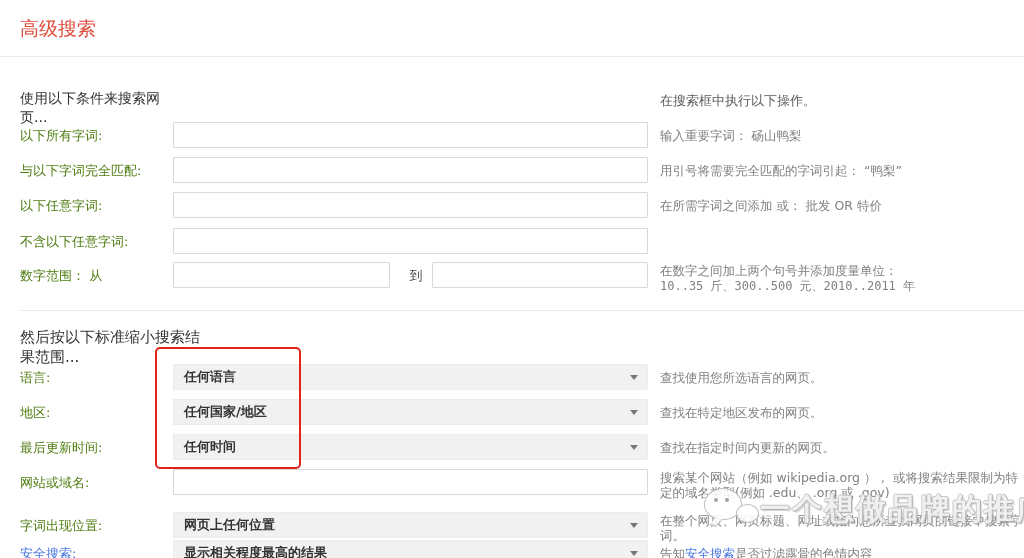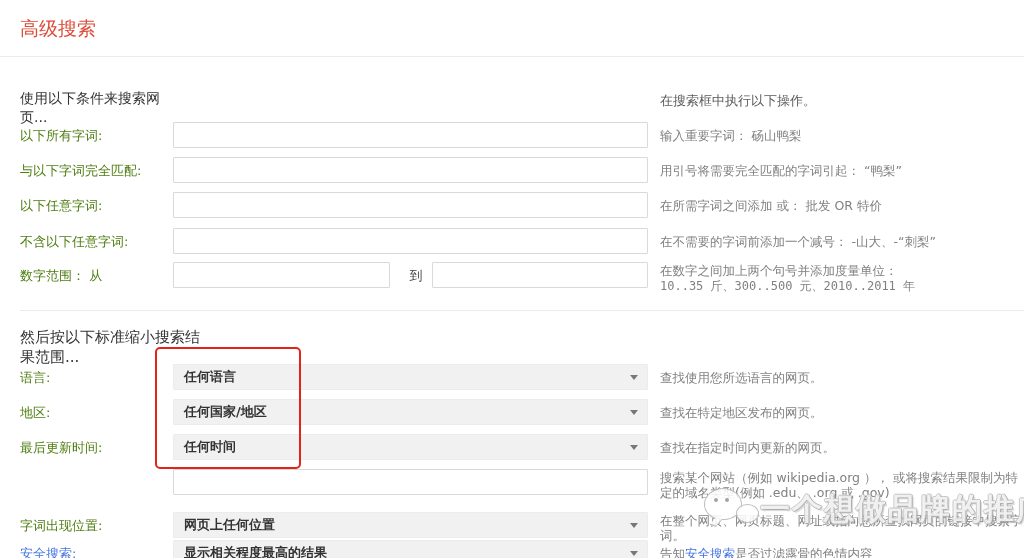--- a/index.html
+++ b/index.html
@@ -113,21 +113,20 @@
 
   <div class="row" style="top:192px;padding-left:36px;">
     <span class="lbl">以下任意字词:</span>
     <span class="field"><input class="txt" type="text" style=""></span>
     <span class="hint">在所需字词之间添加 或： 批发 OR 特价</span>
   </div>
 
   <div class="row" style="top:228px;">
     <span class="lbl">不含以下任意字词:</span>
     <span class="field"><input class="txt" type="text" style=""></span>
-    <span class="hint">在不需要的字词前添加一个减号： -山大、-“刺梨”</span>
   </div>
 
   <div class="row" style="top:262px;">
     <span class="lbl">数字范围： 从</span>
     <span class="nr-input1"><input class="txt" type="text" style=""></span>
     <span class="nr-to">到</span>
     <span class="nr-input2"><input class="txt" type="text" style=""></span>
     <span class="hint multi">
       <span>在数字之间加上两个句号并添加度量单位：</span><br>
       <span class="mono">10..35 斤、300..500 元、2010..2011 年</span>
@@ -159,20 +158,21 @@
   <div class="row" style="top:434px;">
     <span class="lbl">最后更新时间:</span>
     <span class="field select">
       <span class="val">任何时间</span>
       <span class="arrow"></span>
     </span>
     <span class="hint">查找在指定时间内更新的网页。</span>
   </div>
 
   <div class="row" style="top:469px;">
+    <span class="lbl">网站或域名:</span>
     <span class="field"><input class="txt" type="text" style=""></span>
     <span class="hint multi">搜索某个网站（例如 wikipedia.org ）， 或将搜索结果限制为特定的域名类型(例如 .edu、 .org 或 .gov)</span>
   </div>
 
   <div class="row" style="top:512px;">
     <span class="lbl">字词出现位置:</span>
     <span class="field select">
       <span class="val">网页上任何位置</span>
       <span class="arrow"></span>
     </span>

